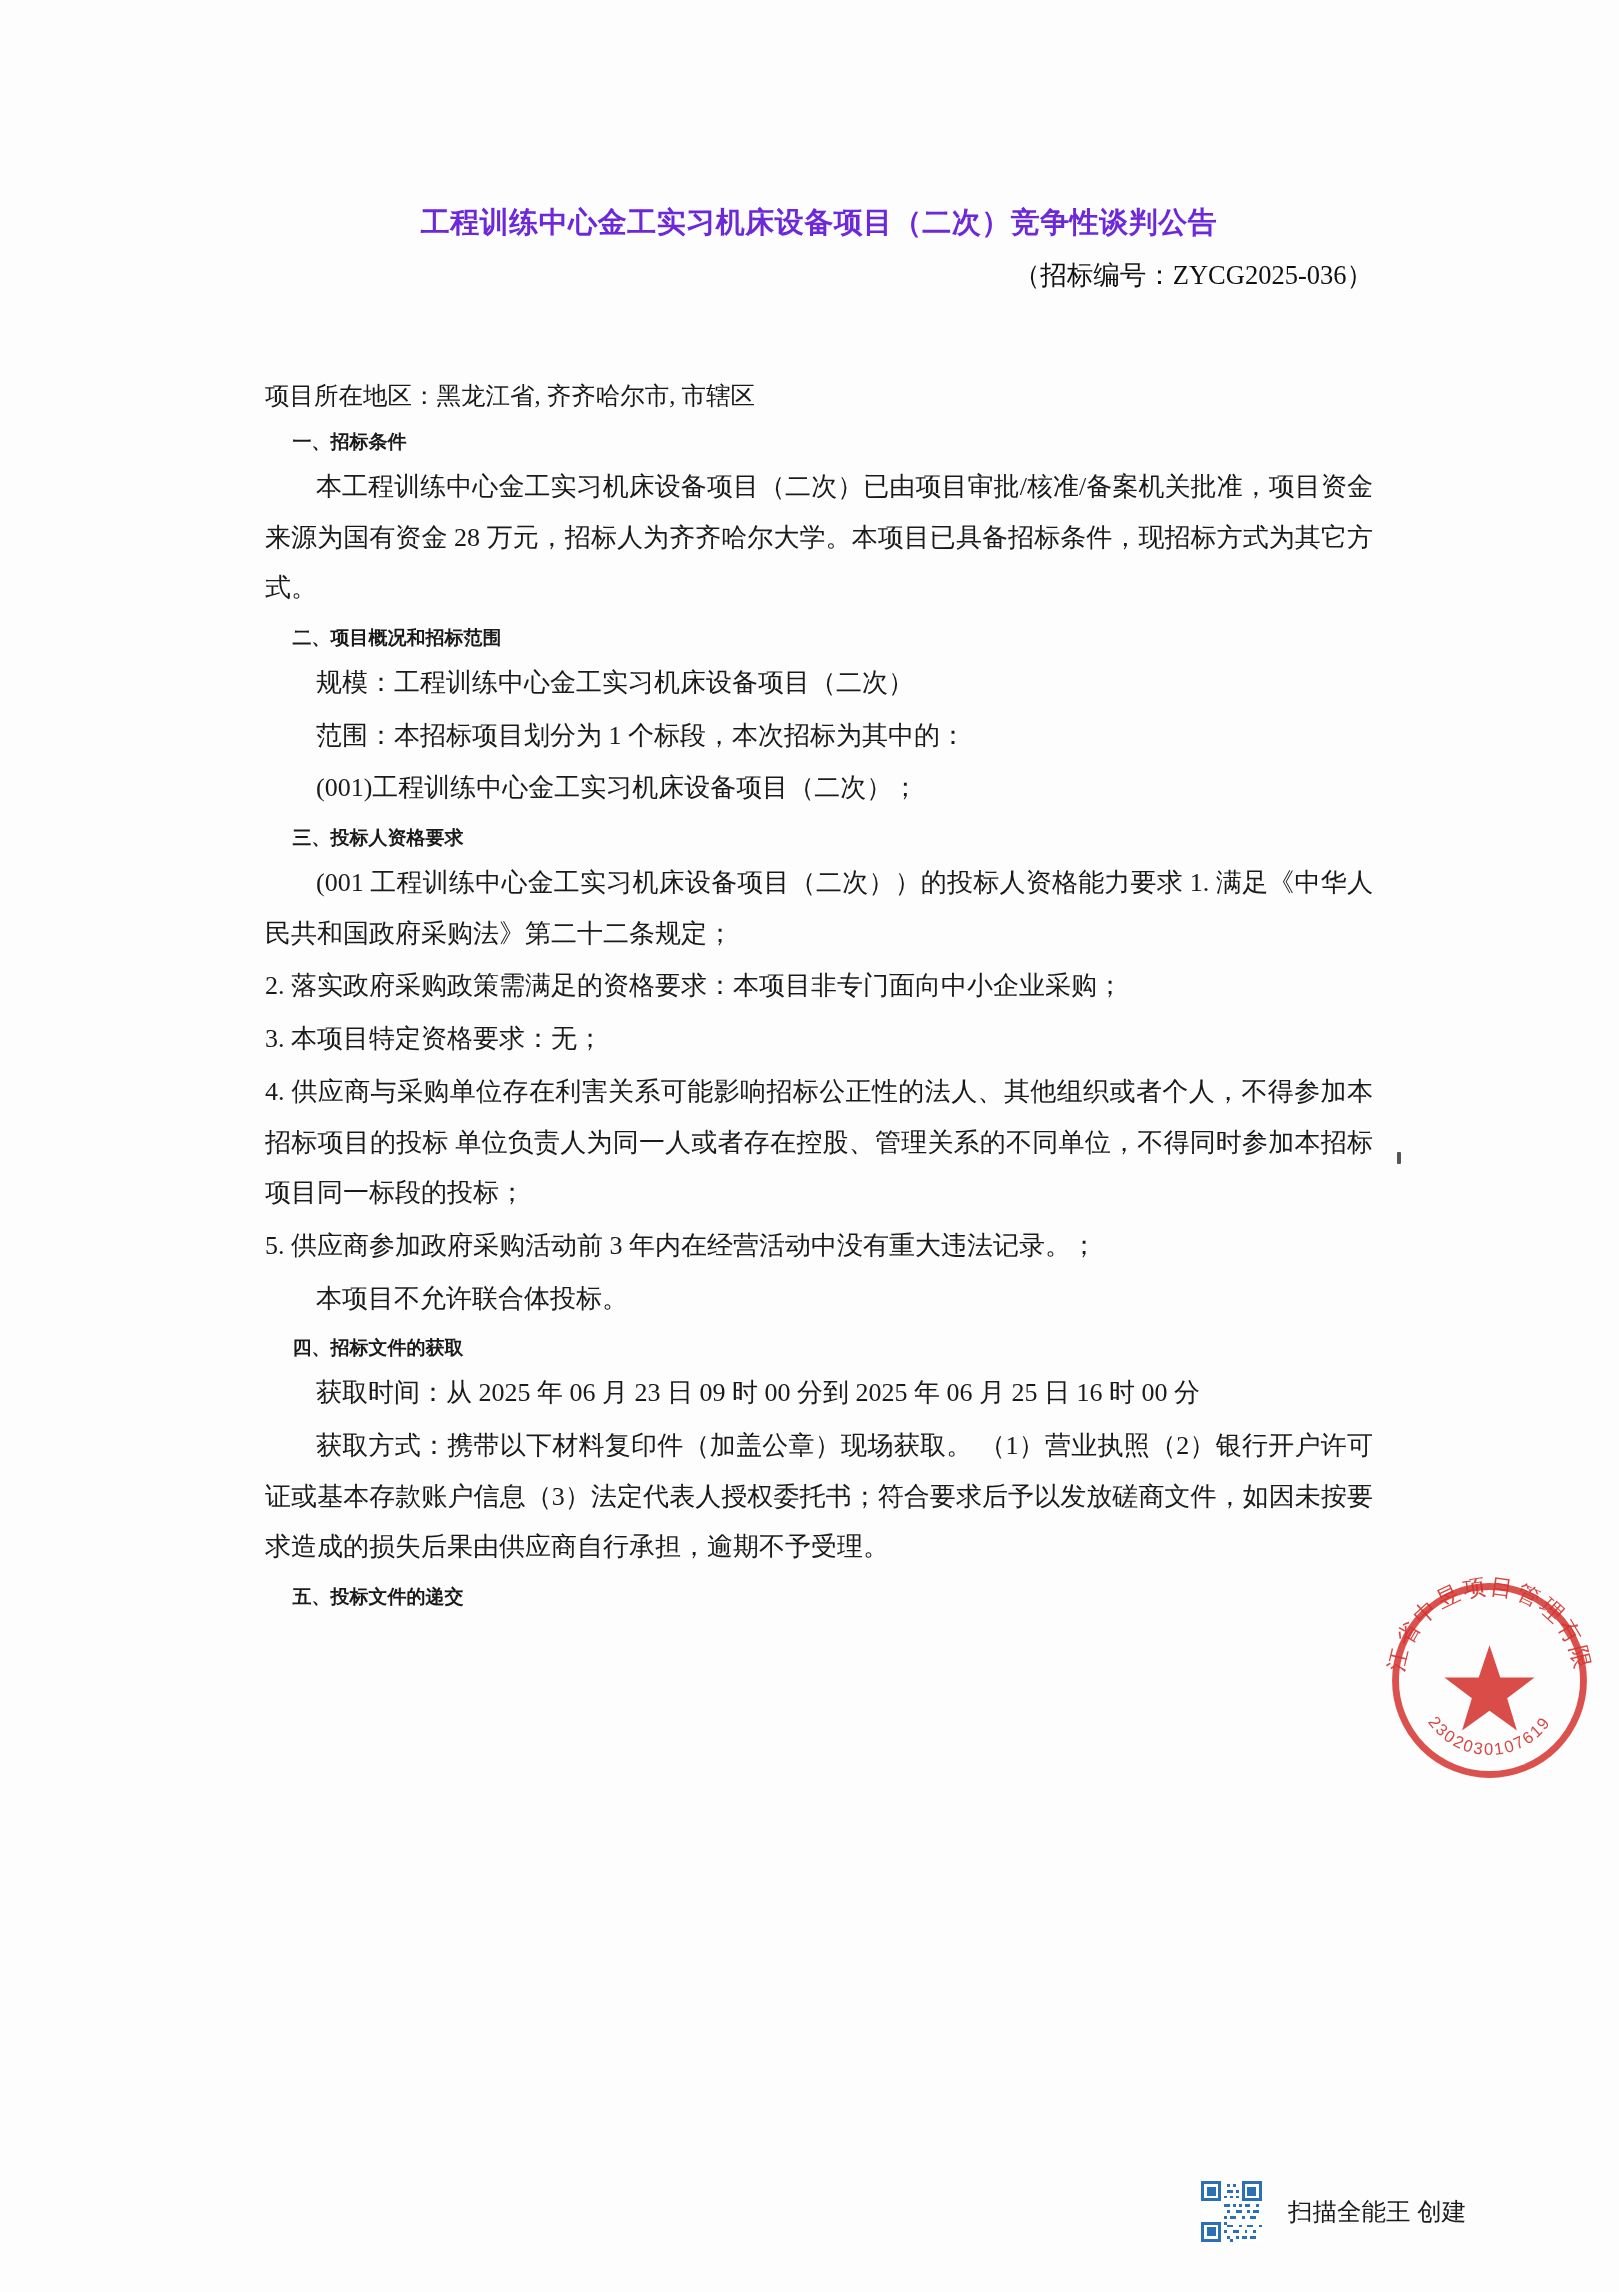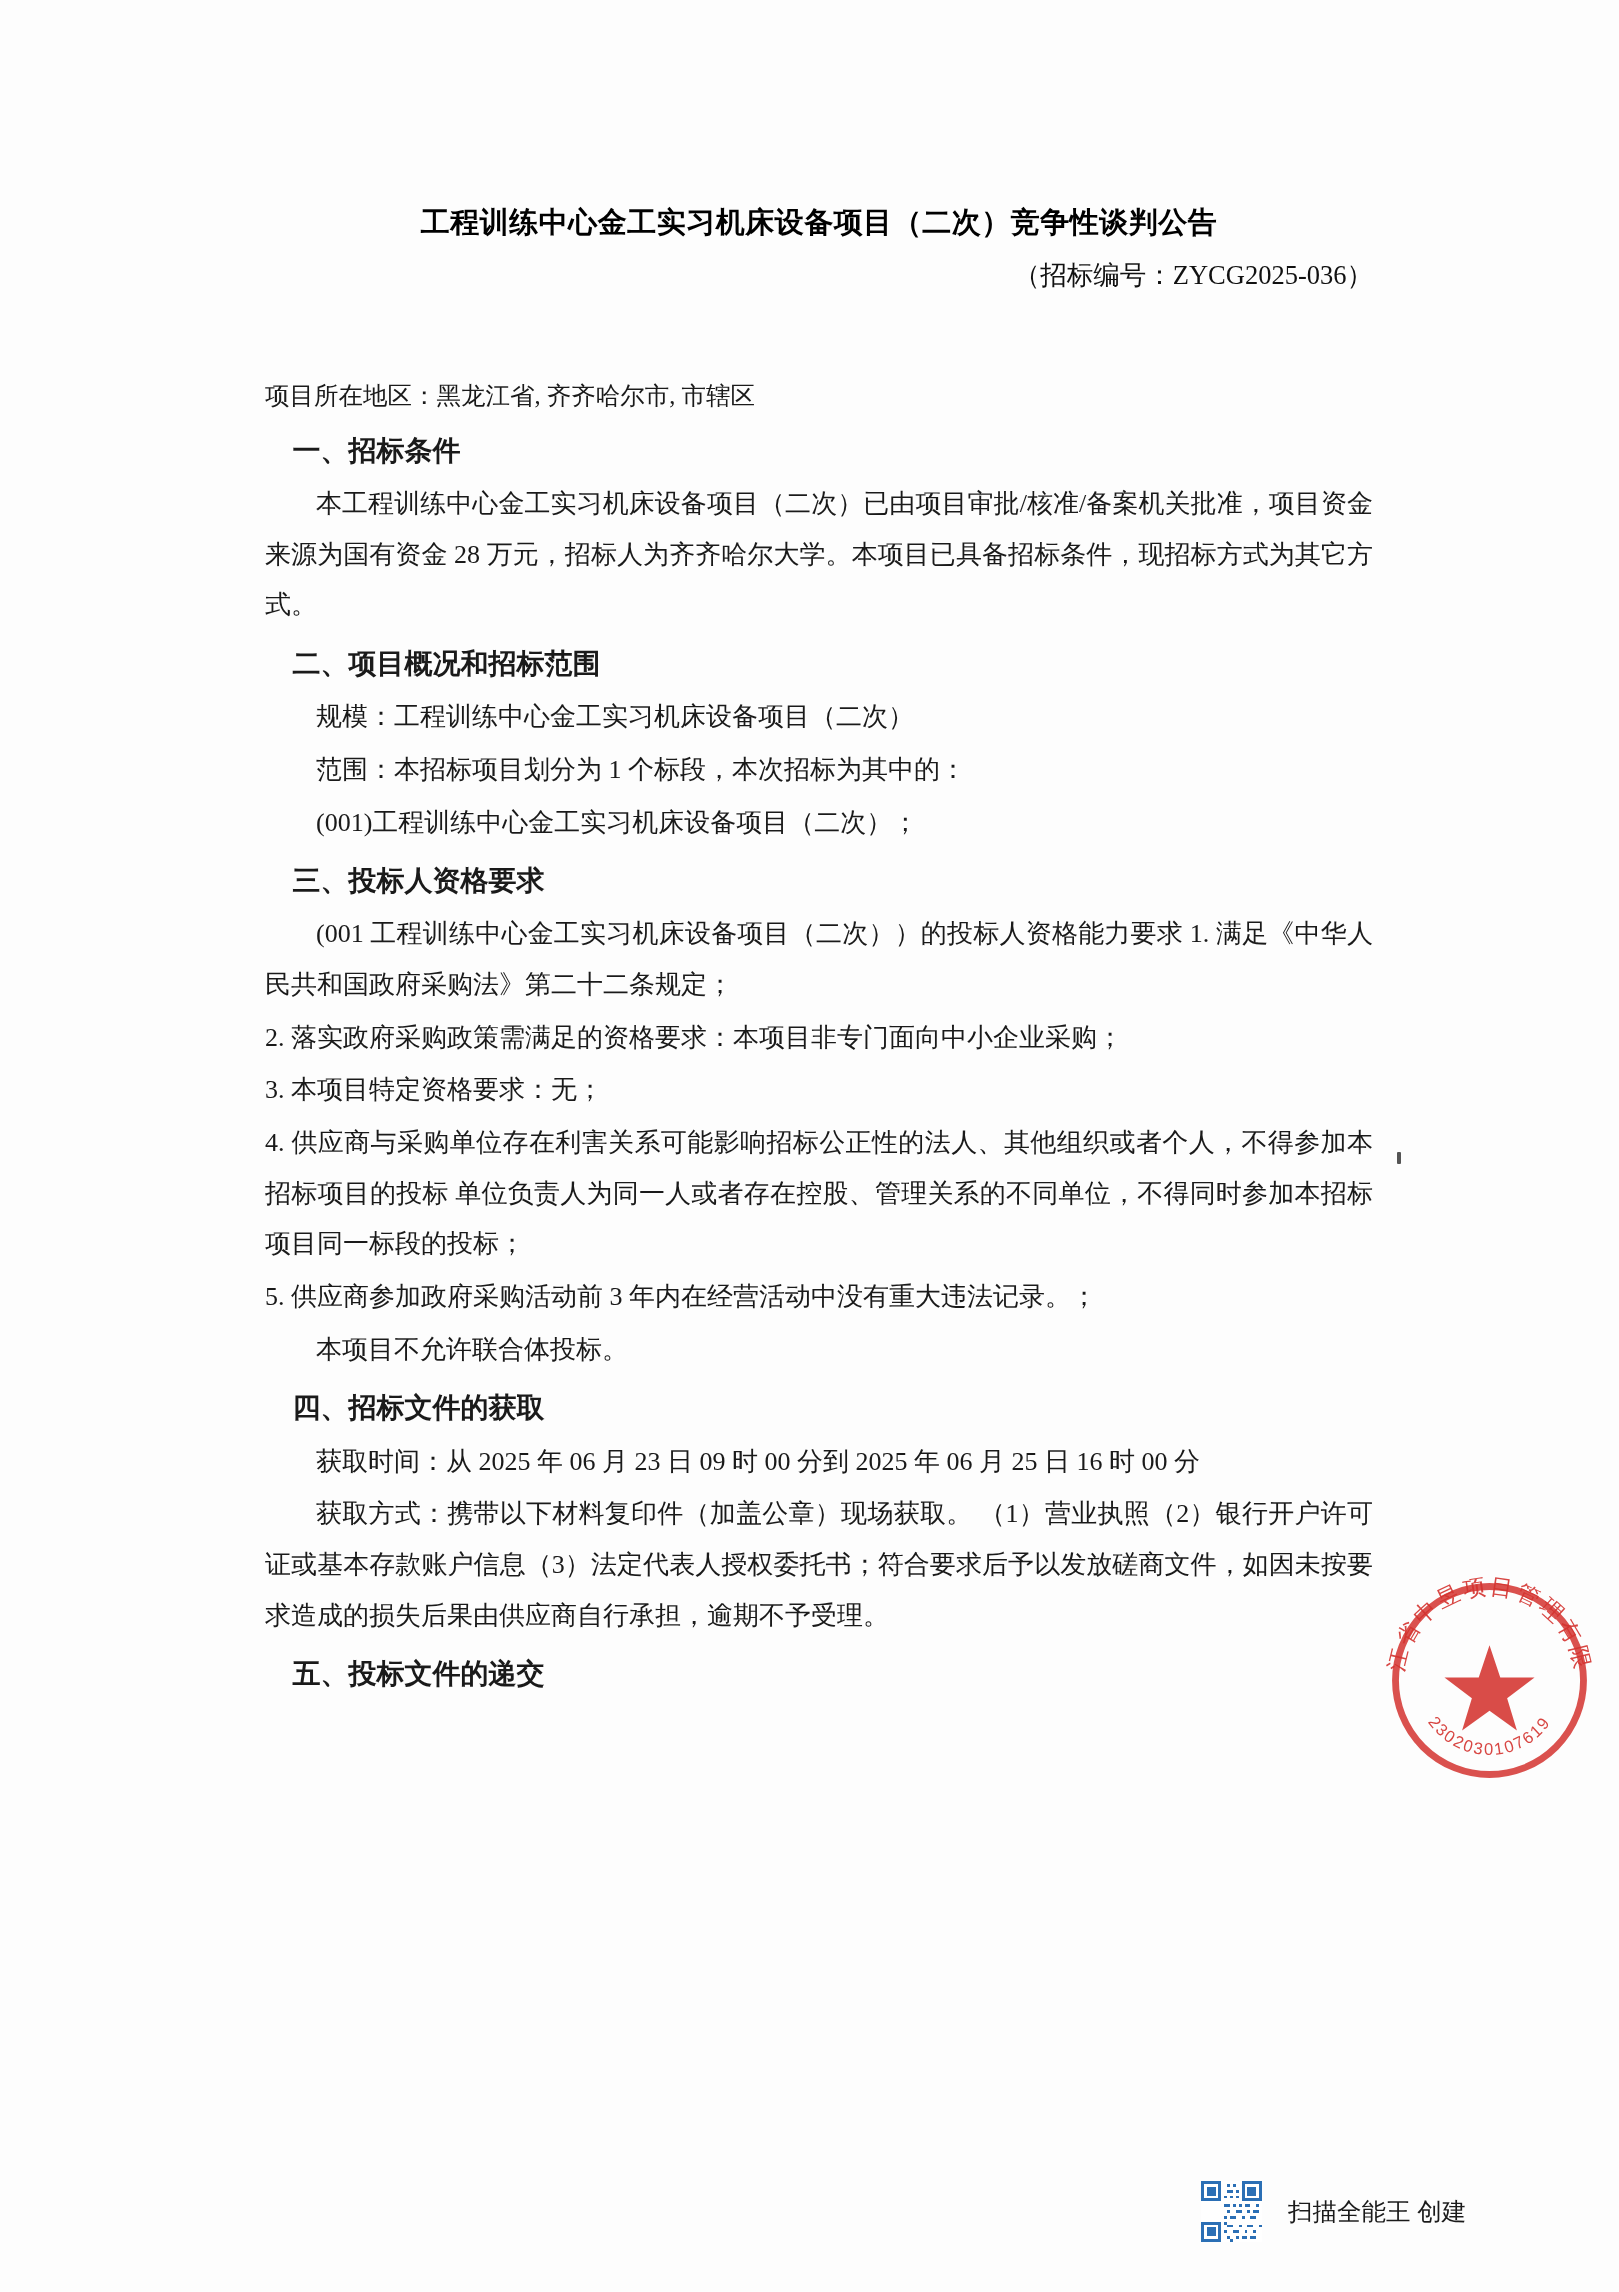--- a/index.html
+++ b/index.html
@@ -27,37 +27,37 @@
     left: 265px;
     top: 201px;
     width: 1108px;
   }
   .doc-title {
     text-align: center;
     font-size: 29px;
     font-weight: bold;
     letter-spacing: 0.5px;
     line-height: 1.5;
-    color: #000000;
+    color: #6d28d9;
   }
   .doc-subtitle {
     text-align: right;
     font-size: 26.5px;
     line-height: 1.6;
     margin-top: 9.8px;
     color: #111;
   }
   .spacer-lg { height: 76px; }
   .region-line {
     font-size: 24.5px;
     line-height: 1.85;
     margin-bottom: 5.9px;
   }
   .section-head {
-    font-size: 28px;
+    font-size: 19px;
     font-weight: bold;
     line-height: 1.9;
     margin-top: 5.9px;
     margin-bottom: 2px;
     padding-left: 27.4px;
   }
   .para {
     font-size: 26px;
     line-height: 1.95;
     text-align: justify;

